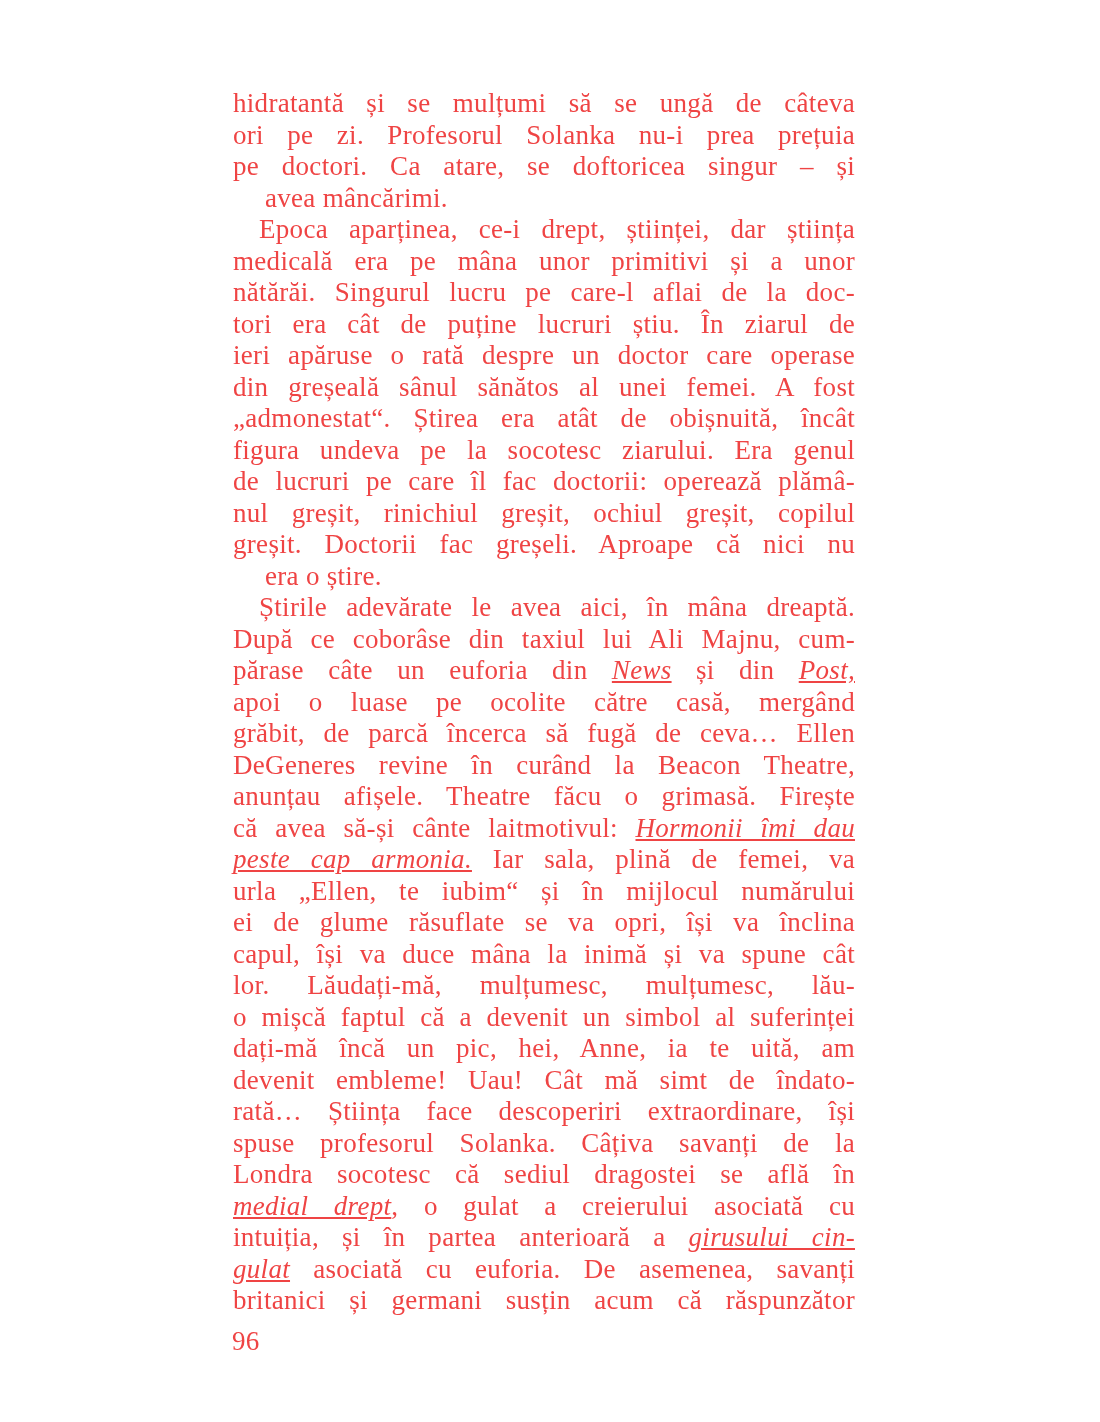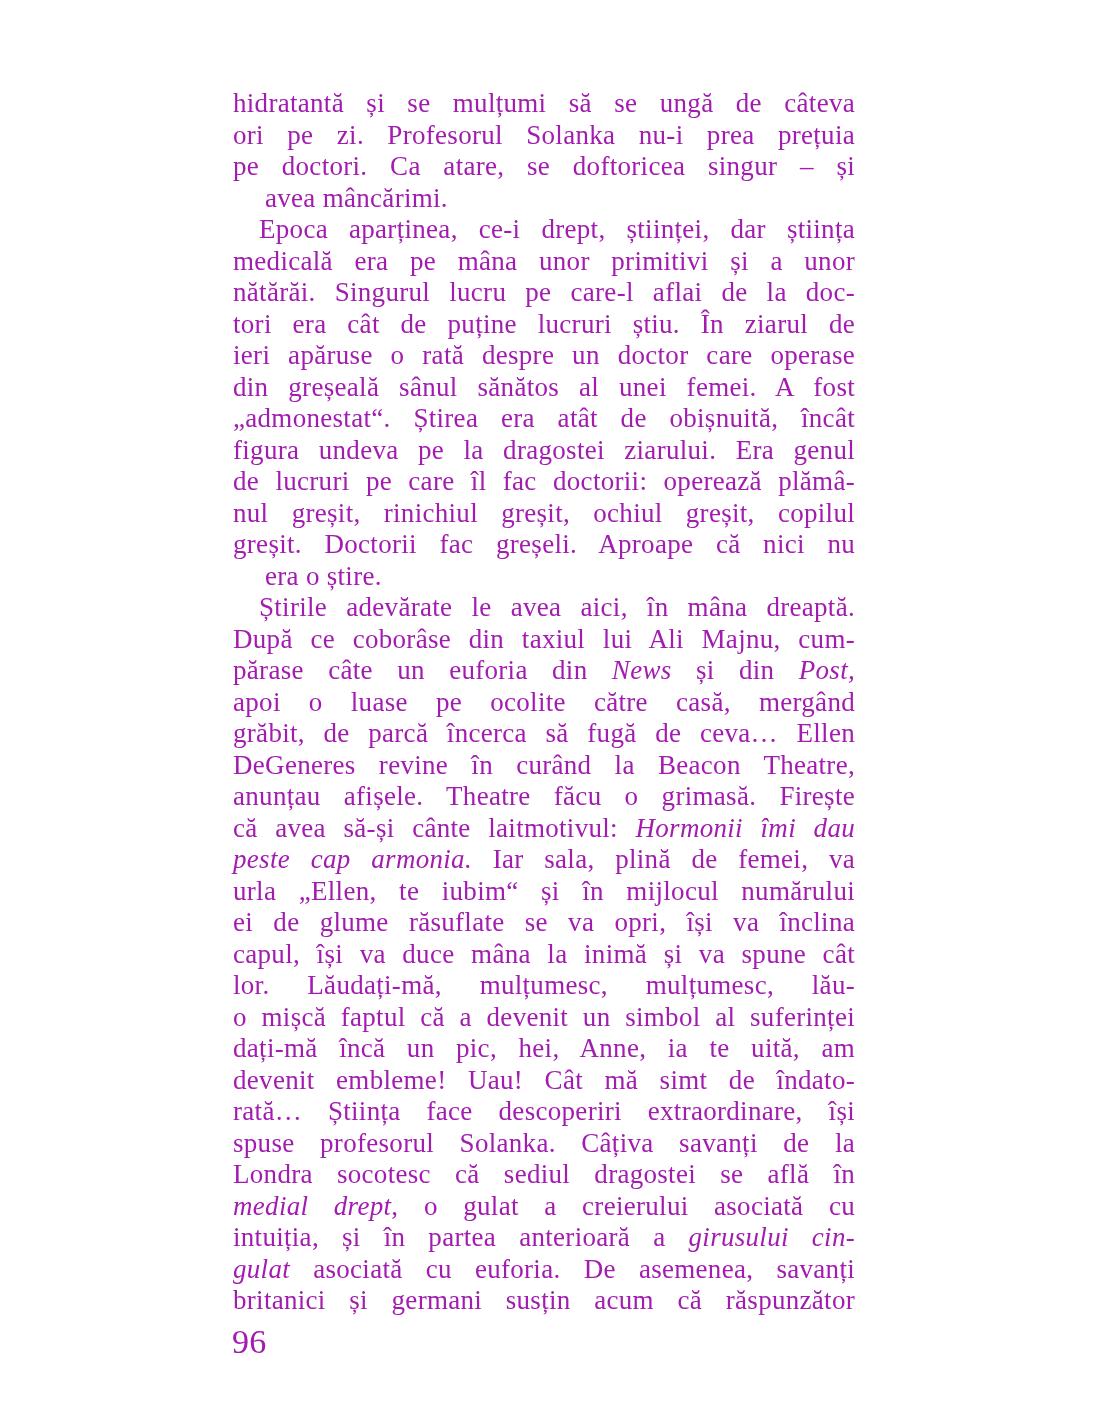--- a/index.html
+++ b/index.html
@@ -5,21 +5,21 @@
   html, body {
     margin: 0;
     padding: 0;
     background: #ffffff;
   }
   .book-page {
     position: relative;
     width: 1100px;
     height: 1422px;
     background: #ffffff;
-    color: #a21caf;
+    color: #ef4444;
     font-family: "Liberation Serif", "DejaVu Serif", serif;
     overflow: hidden;
   }
   .text-block {
     position: absolute;
     left: 233px;
     top: 88px;
     width: 622px;
     font-size: 27px;
     line-height: 31.5px;
@@ -32,47 +32,48 @@
   .line.end {
     text-align-last: left;
     margin-left: 32px;
   }
   .line.ind {
     text-indent: 26px;
   }
   .line em {
     font-style: italic;
     font-family: inherit;
+    text-decoration: underline;
   }
   .page-number {
     position: absolute;
     left: 232px;
     top: 1326px;
-    font-size: 34px;
+    font-size: 27px;
     line-height: 31.5px;
     letter-spacing: 0.3px;
   }
 </style>
 </head>
 <body>
 
 <div class="book-page">
   <div class="text-block">
       <div class="line"><span>hidratantă și se mulțumi să se ungă de câteva</span></div>
       <div class="line"><span>ori pe zi. Profesorul Solanka nu-i prea prețuia</span></div>
       <div class="line"><span>pe doctori. Ca atare, se doftoricea singur – și</span></div>
       <div class="line end"><span>avea mâncărimi.</span></div>
       <div class="line ind"><span>Epoca aparținea, ce-i drept, științei, dar știința</span></div>
       <div class="line"><span>medicală era pe mâna unor primitivi și a unor</span></div>
       <div class="line"><span>nătărăi. Singurul lucru pe care-l aflai de la doc-</span></div>
       <div class="line"><span>tori era cât de puține lucruri știu. În ziarul de</span></div>
       <div class="line"><span>ieri apăruse o rată despre un doctor care operase</span></div>
       <div class="line"><span>din greșeală sânul sănătos al unei femei. A fost</span></div>
       <div class="line"><span>„admonestat“. Știrea era atât de obișnuită, încât</span></div>
-      <div class="line"><span>figura undeva pe la dragostei ziarului. Era genul</span></div>
+      <div class="line"><span>figura undeva pe la socotesc ziarului. Era genul</span></div>
       <div class="line"><span>de lucruri pe care îl fac doctorii: operează plămâ-</span></div>
       <div class="line"><span>nul greșit, rinichiul greșit, ochiul greșit, copilul</span></div>
       <div class="line"><span>greșit. Doctorii fac greșeli. Aproape că nici nu</span></div>
       <div class="line end"><span>era o știre.</span></div>
       <div class="line ind"><span>Știrile adevărate le avea aici, în mâna dreaptă.</span></div>
       <div class="line"><span>După ce coborâse din taxiul lui Ali Majnu, cum-</span></div>
       <div class="line"><span>părase câte un euforia din </span><em>News</em><span> și din </span><em>Post,</em></div>
       <div class="line"><span>apoi o luase pe ocolite către casă, mergând</span></div>
       <div class="line"><span>grăbit, de parcă încerca să fugă de ceva… Ellen</span></div>
       <div class="line"><span>DeGeneres revine în curând la Beacon Theatre,</span></div>

